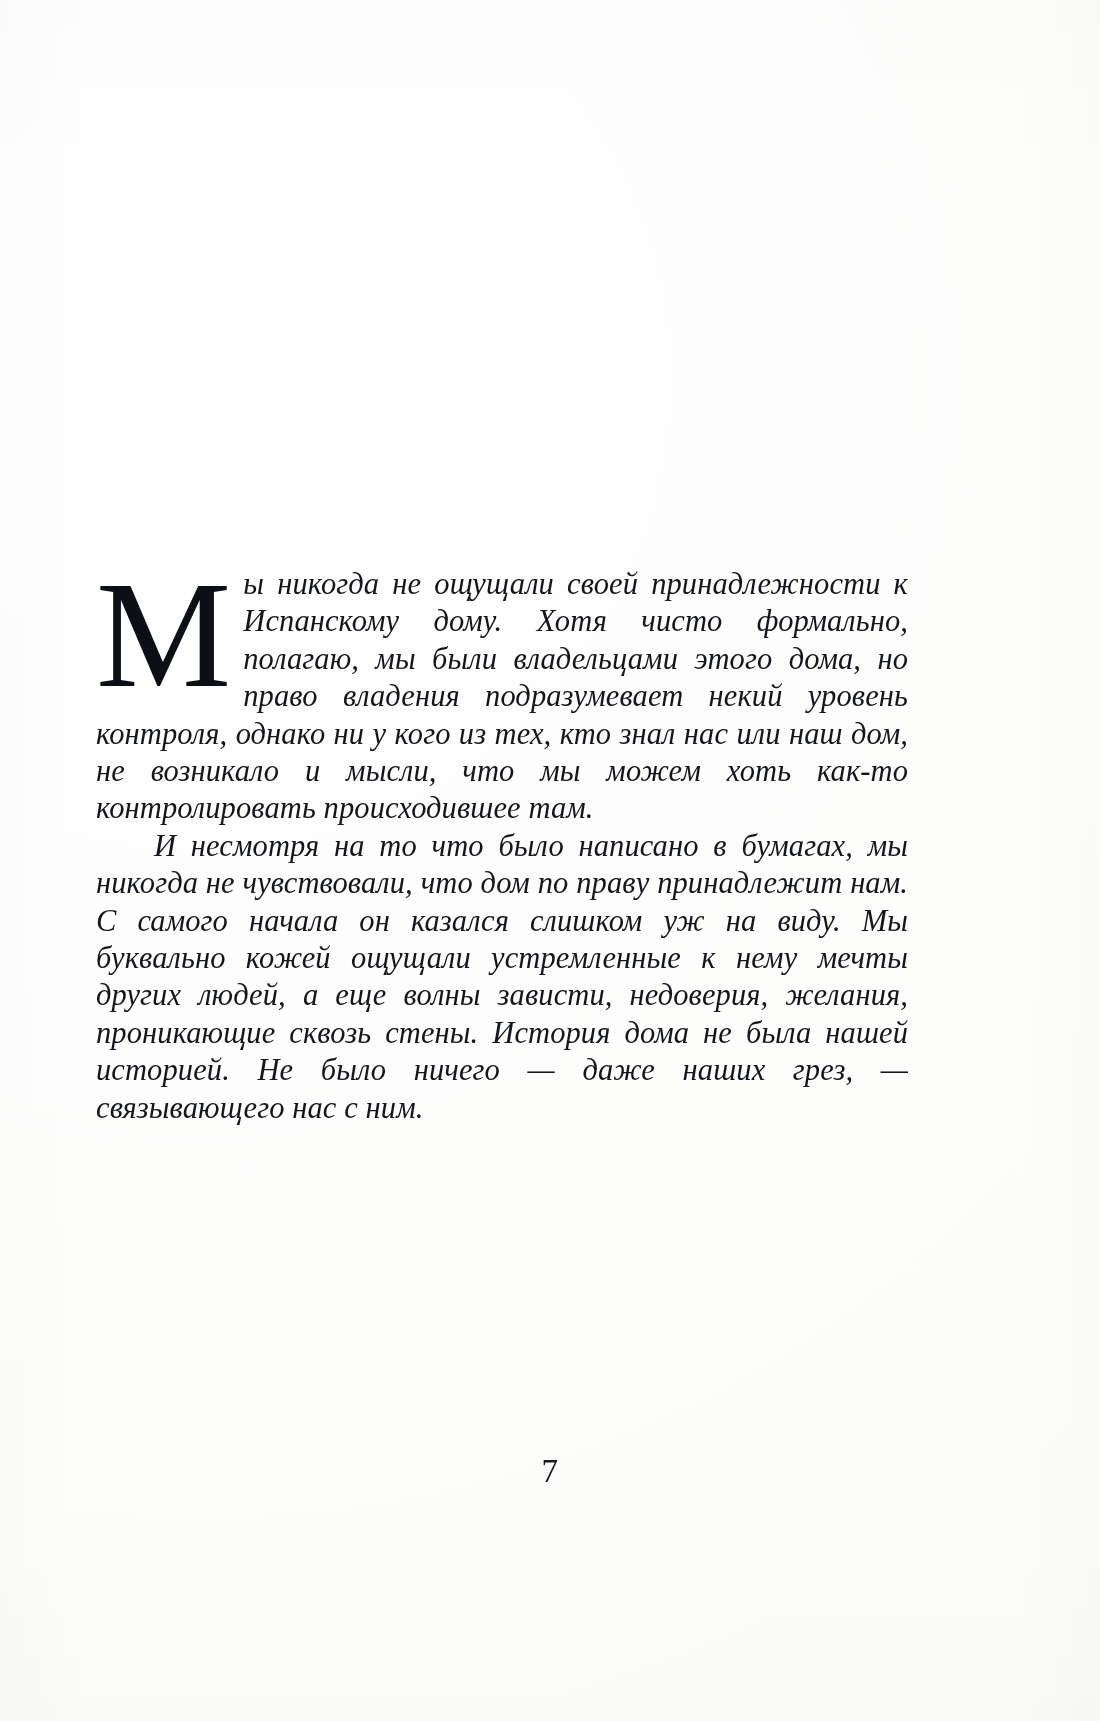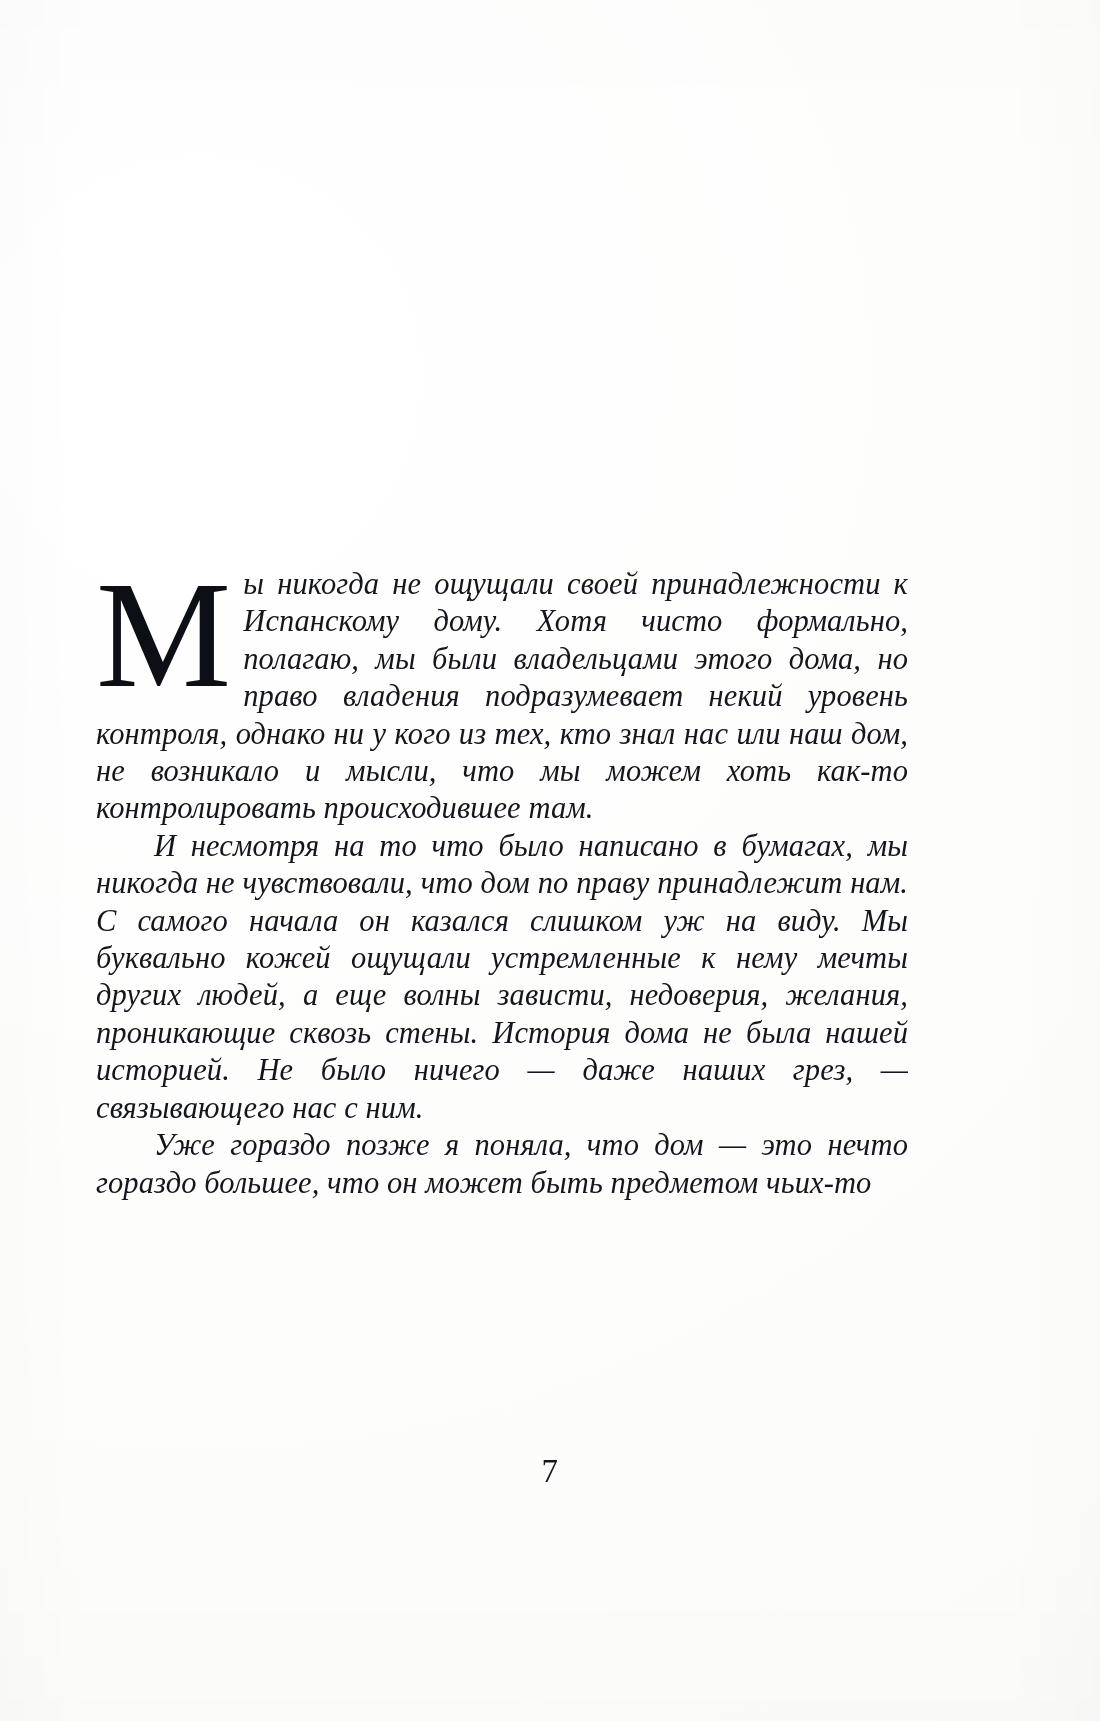--- a/index.html
+++ b/index.html
@@ -105,19 +105,18 @@
 
   <div class="paper-grain"></div>
 
   <div class="textblock">
 
     <p class="para para-first"><span class="dropcap">М</span><span>ы никогда не ощущали своей принадлежности к Испанскому дому. Хотя чисто формально, полагаю, мы были владельцами этого дома, но право владения подразумевает некий уровень контроля, однако ни у кого из тех, кто знал нас или наш дом, не возникало и мысли, что мы можем хоть как-то контролировать происходившее там.</span></p>
 
     <p class="para indent">И несмотря на то что было написано в бумагах, мы никогда не чувствовали, что дом по праву принадлежит нам. С самого начала он казался слишком уж на виду. Мы буквально кожей ощущали устремленные к нему мечты других людей, а еще волны зависти, недоверия, желания, проникающие сквозь стены. История дома не была нашей историей. Не было ничего — даже наших грез, — связывающего нас с ним.</p>
 
 
-    <p class="para indent">Уже гораздо позже я поняла, что дом — это нечто гораздо большее, что он может быть предметом чьих-то</p>
 
   </div>
 
   <div class="folio">7</div>
 
 </div>
 
 </body></html>

